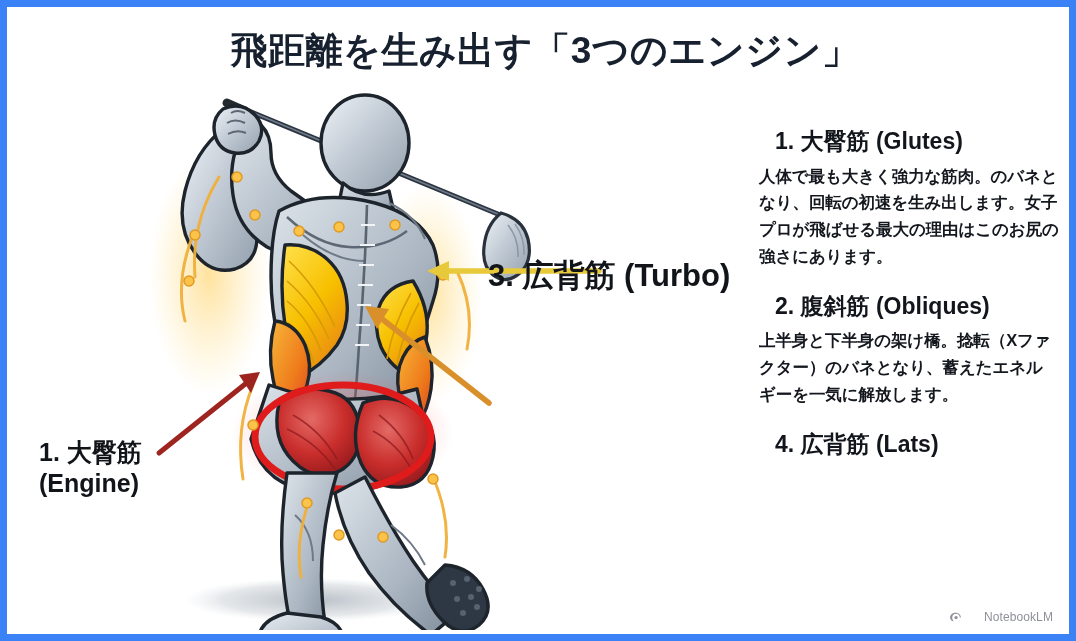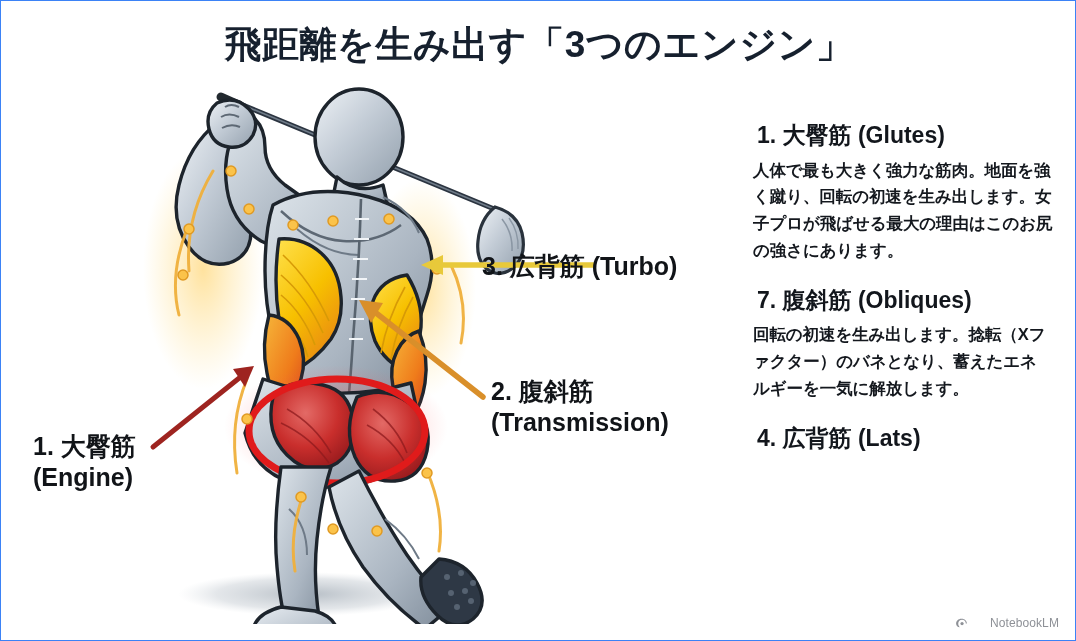--- a/index.html
+++ b/index.html
@@ -8,21 +8,21 @@
     width:1076px;height:641px;
     background:#ffffff;
     font-family:"Liberation Sans","DejaVu Sans",sans-serif;
     overflow:hidden;
   }
   .slide{
     position:relative;
     width:1076px;height:641px;
     background:#ffffff;
     box-sizing:border-box;
-    border:1px solid #3b82f6;
+    border:7px solid #3b82f6;
     overflow:hidden;
   }
 
   
   .title{
     position:absolute;
     left:0;top:22px;
     width:1076px;
     text-align:center;
     font-size:37px;
@@ -42,37 +42,37 @@
   .figure-svg{position:absolute;left:0;top:0;width:600px;height:545px;}
 
   
   .callout{
     position:absolute;
     font-weight:bold;
     color:#111418;
     line-height:1.22;
     white-space:pre-line;
   }
-  .callout-lats{left:481px;top:250px;font-size:25px;}
+  .callout-lats{left:481px;top:250px;font-size:31px;}
   .callout-obl{left:490px;top:375px;font-size:25px;}
   .callout-glute{left:32px;top:430px;font-size:25px;}
 
   
   .panel{
     position:absolute;
     left:752px;top:120px;
     width:300px;
   }
   .panel-block{margin-bottom:22px;}
   .panel-block:last-child{margin-bottom:0;}
   .panel-h{
     font-size:23px;
     font-weight:bold;
     color:#12161c;
-    margin:0 0 7px 4px;
+    margin:0 0 7px 16px;
     line-height:1.25;
     white-space:nowrap;
   }
   .panel-p{
     font-size:16.5px;
     font-weight:bold;
     color:#14181e;
     margin:0;
     line-height:1.62;
     letter-spacing:-0.1px;
@@ -274,35 +274,33 @@
         <polygon points="238,221 262,224 250,244" fill="#d98f2a"></polygon>
       </g>
       <g>
         <line x1="32" y1="368" x2="122" y2="296" stroke="#9e2420" stroke-width="5" stroke-linecap="round"></line>
         <polygon points="133,287 112,290 124,308" fill="#9e2420"></polygon>
       </g>
     </svg>
   </div>
 
   <div class="callout callout-lats">3. 広背筋 (Turbo)</div>
-  <div class="callout callout-obl">2. 腹斜筋
-(Transmission)</div>
   <div class="callout callout-glute">1. 大臀筋
 (Engine)</div>
 
   <div class="panel">
 
     <div class="panel-block">
       <div class="panel-h">1. 大臀筋 (Glutes)</div>
-      <p class="panel-p">人体で最も大きく強力な筋肉。地面を強く蹴り、回転の初速を生み出します。女子プロが飛ばせる最大の理由はこのお尻の強さにあります。</p>
+      <p class="panel-p">人体で最も大きく強力な筋肉。のバネとなり、回転の初速を生み出します。女子プロが飛ばせる最大の理由はこのお尻の強さにあります。</p>
     </div>
 
     <div class="panel-block">
-      <div class="panel-h">7. 腹斜筋 (Obliques)</div>
-      <p class="panel-p">回転の初速を生み出します。捻転（Xファクター）のバネとなり、蓄えたエネルギーを一気に解放します。</p>
+      <div class="panel-h">2. 腹斜筋 (Obliques)</div>
+      <p class="panel-p">上半身と下半身の架け橋。捻転（Xファクター）のバネとなり、蓄えたエネルギーを一気に解放します。</p>
     </div>
 
     <div class="panel-block">
       <div class="panel-h">4. 広背筋 (Lats)</div>
     </div>
 
   </div>
 
   <div class="watermark">
     <svg width="13" height="13" viewBox="0 0 24 24">

